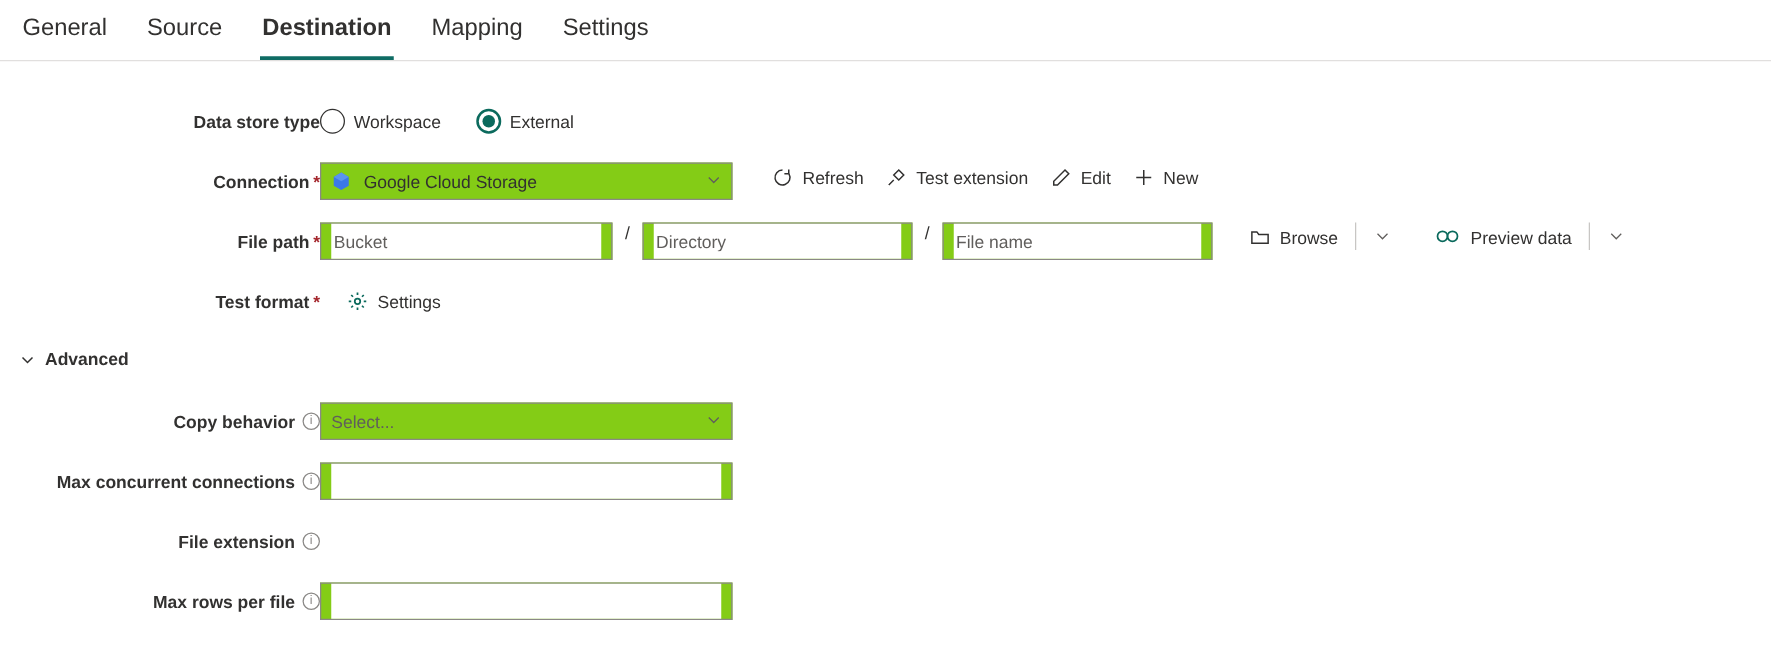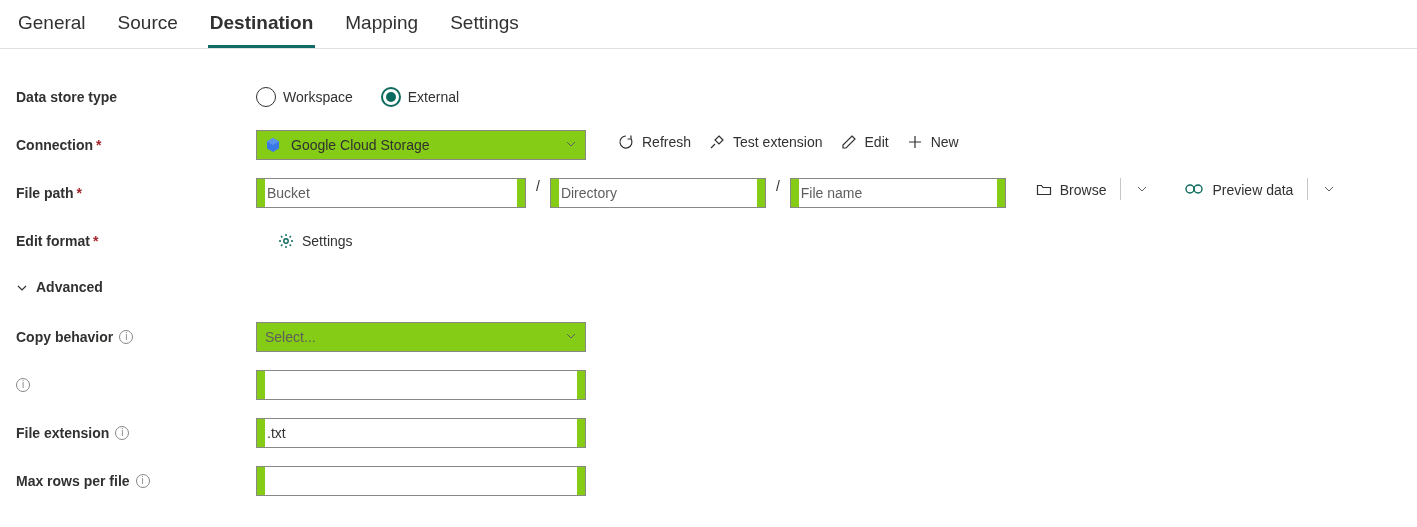--- a/index.html
+++ b/index.html
@@ -39,20 +39,21 @@
     display: flex;
     align-items: center;
     min-height: 48px;
   }
   .label-col {
     width: 240px;
     flex-shrink: 0;
     display: flex;
     align-items: center;
     gap: 6px;
+    justify-content: flex-end;
   }
   .label {
     font-weight: 600;
     color: #323130;
   }
   .req {
     color: #a4262c;
     margin-left: 3px;
   }
   .info-icon {
@@ -90,21 +91,21 @@
     background: #84cc16;
     display: inline-flex;
     align-items: center;
     padding: 0 8px;
     font-size: 14px;
     position: relative;
   }
   .select { cursor: pointer; justify-content: space-between; gap: 6px; }
   .select .chev { position:absolute; right:8px; top:50%; transform:translateY(-50%);}
   .w330 { width: 330px; }
-  .w230 { width: 270px; }
+  .w230 { width: 234px; }
   .w240 { width: 216px; }
   .txt input {
     border: none; outline: none; width: 100%; height: 100%; font-size: 14px;
     font-family: inherit; color:#323130;
   }
   .txt input::placeholder { color:#605e5c; }
   .slash { color:#323130; padding:0 0px;}
   .linkbtn {
     display: inline-flex; align-items:center; gap:8px; cursor:pointer;
     padding: 4px 4px;
@@ -256,21 +257,21 @@
         <svg width="12" height="12" viewBox="0 0 12 12">
             <path d="M2 4l4 4 4-4" stroke="#605e5c" stroke-width="1" fill="none"></path>
           </svg>
       </span>
     </div>
   </div>
 
   <div class="row">
     <div class="label-col">
       <span class="label">
-        <span>Edit format</span><span class="req">*</span>
+        <span>Test format</span><span class="req">*</span>
       </span>
     </div>
     <div class="controls">
       <span style="width:8px"></span>
       <span class="linkbtn">
         <svg width="16" height="16" viewBox="0 0 16 16">
             <circle cx="8" cy="8" r="2.2" stroke="#0b6a5d" fill="none" stroke-width="1.4"></circle>
             <path d="M8 1v2M8 13v2M1 8h2M13 8h2M3 3l1.4 1.4M11.6 11.6L13 13M13 3l-1.4 1.4M4.4 11.6L3 13" stroke="#0b6a5d" stroke-width="1.4"></path>
           </svg>
         <span>Settings</span>
@@ -299,39 +300,35 @@
           <svg width="12" height="12" viewBox="0 0 12 12">
               <path d="M2 4l4 4 4-4" stroke="#605e5c" stroke-width="1" fill="none"></path>
             </svg>
         </span>
       </div>
     </div>
   </div>
 
   <div class="row">
     <div class="label-col">
+      <span class="label">Max concurrent connections</span>
       <span class="info-icon">i</span>
     </div>
     <div class="controls">
       <span class="txt w330">
         <input value="" style="">
       </span>
     </div>
   </div>
 
   <div class="row">
     <div class="label-col">
       <span class="label">File extension</span>
       <span class="info-icon">i</span>
     </div>
-    <div class="controls">
-      <span class="txt w330">
-        <input value=".txt" style="">
-      </span>
-    </div>
   </div>
 
   <div class="row">
     <div class="label-col">
       <span class="label">Max rows per file</span>
       <span class="info-icon">i</span>
     </div>
     <div class="controls">
       <span class="txt w330">
         <input value="" style="">

